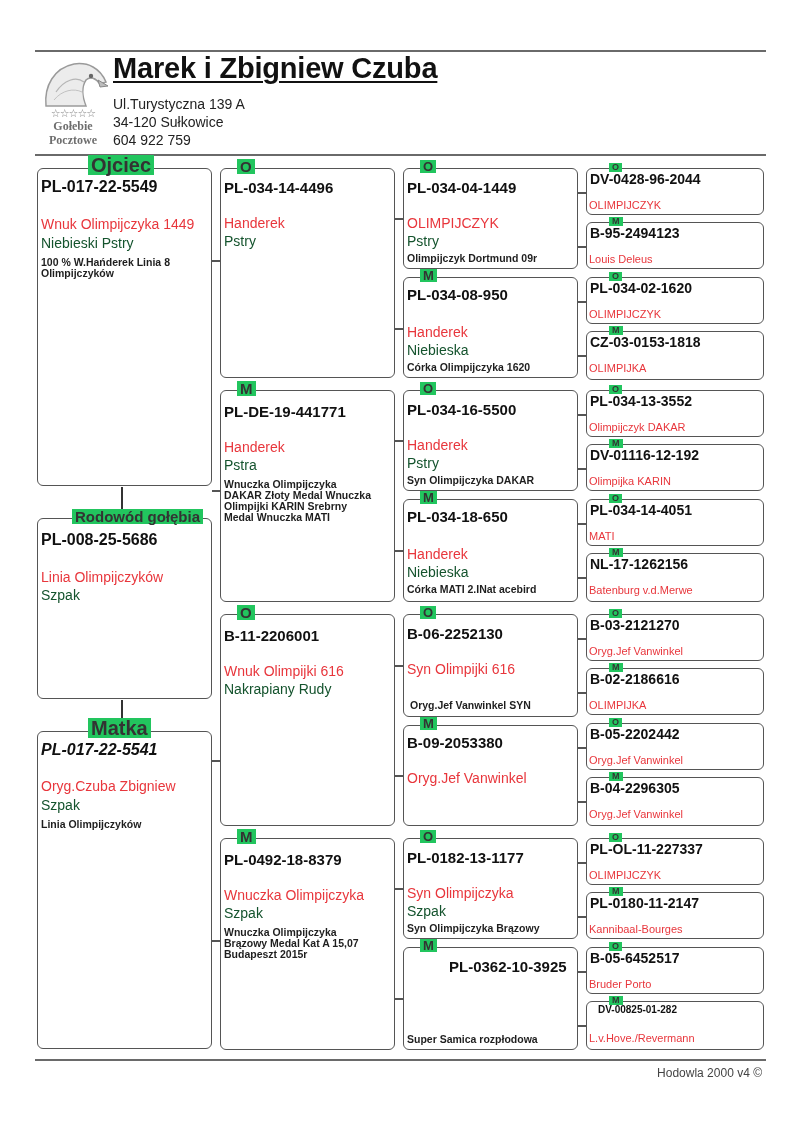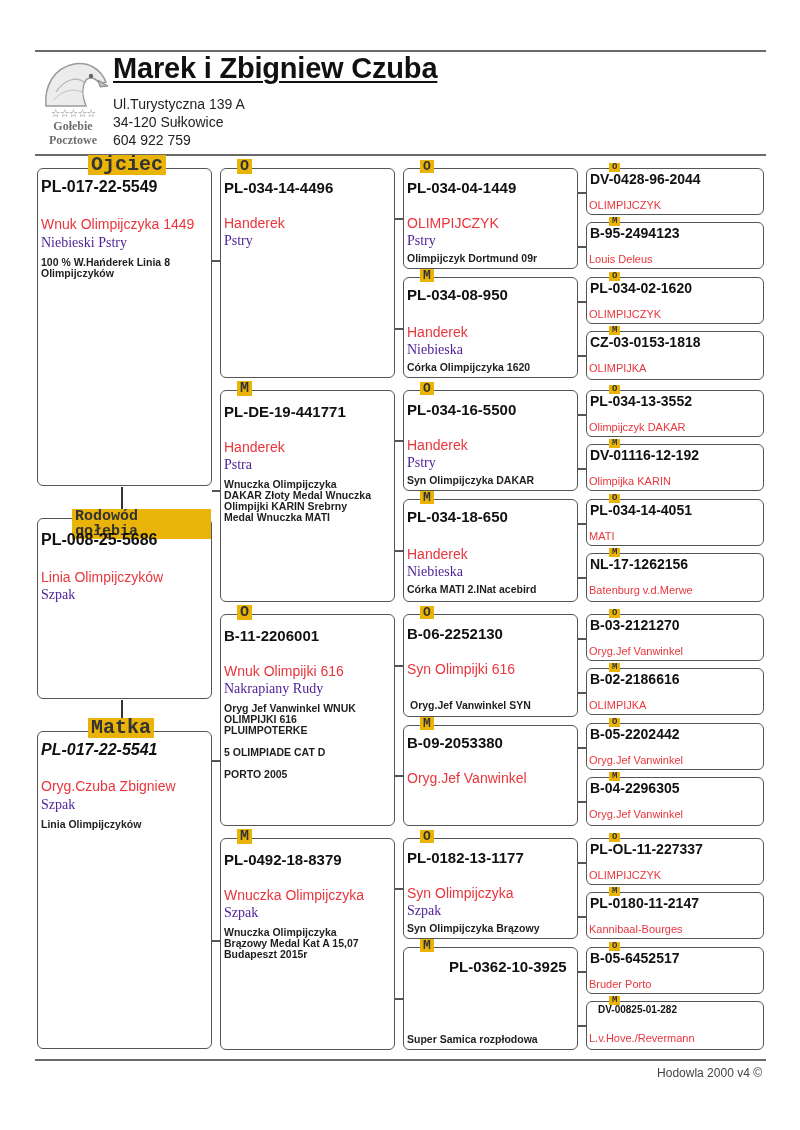--- a/index.html
+++ b/index.html
@@ -11,29 +11,29 @@
   .logo { position: absolute; left: 36px; top: 56px; width: 74px; height: 92px; }
   .logo-stars { position: absolute; left: 0; top: 51px; width: 74px; text-align: center; font-size: 11px; color: #8a8a8a; letter-spacing: -1px; font-family: "DejaVu Sans", sans-serif; }
   .logo-t1, .logo-t2 { position: absolute; left: 0; width: 74px; text-align: center; font-family: "Liberation Serif", serif; font-weight: bold; color: #6e6e6e; font-size: 12px; }
   .logo-t1 { top: 63px; }
   .logo-t2 { top: 77px; }
 
   .owner-name { position: absolute; left: 113px; top: 52px; font-size: 29px; font-weight: bold; color: #111; text-decoration: underline; text-decoration-thickness: 2px; text-underline-offset: 3px; letter-spacing: -0.2px; }
   .owner-line { position: absolute; left: 113px; font-size: 14px; color: #222; }
 
   .box { position: absolute; border: 1.5px solid #555; border-radius: 6px; background: #fff; }
-  .legend { position: absolute; top: -11px; background: #eab308; padding: 0 3px; font-family: Liberation Mono, monospace; font-weight: bold; color: #333; line-height: 1; }
+  .legend { position: absolute; top: -11px; background: #22c55e; padding: 0 3px; font-family: Liberation Sans, sans-serif; font-weight: bold; color: #333; line-height: 1; }
   .lg-big { font-size: 20px; top: -14px; }
   .lg-mid { font-size: 15px; top: -10px; }
   .lg-sm { font-size: 13px; top: -9px; }
   .lg-xs { font-size: 9px; top: -6px; }
 
   .ring { font-weight: bold; color: #111; white-space: nowrap; }
   .red { color: #e8363c; }
-  .blue { color: #4c1d95; font-family: Liberation Serif, serif; }
+  .blue { color: #14532d; }
   .note { font-weight: bold; font-size: 10.5px; color: #1e1e1e; line-height: 11px; }
 
   .vline { position: absolute; width: 2px; background: #333; }
   .hline { position: absolute; height: 1.5px; background: #555; }
 
   .footer { position: absolute; right: 38px; top: 1066px; font-size: 12px; color: #444; }
 </style>
 </head>
 <body>
 
@@ -109,29 +109,20 @@
     <div>Olimpijki KARIN  Srebrny</div>
     <div>Medal Wnuczka MATI</div>
   </div>
 </div>
 
 <div class="box" style="left:220px; top:614px; width:175px; height:212px;">
   <span class="legend lg-mid" style="left:16px;">O</span>
   <div class="ring" style="position:absolute; left:3px; top:12px; font-size:15px;">B-11-2206001</div>
   <div class="red" style="position:absolute; left:3px; top:48px; font-size:14px;">Wnuk Olimpijki 616</div>
   <div class="blue" style="position:absolute; left:3px; top:66px; font-size:14px;">Nakrapiany Rudy</div>
-  <div class="note" style="position:absolute; left:3px; top:88px;">
-    <div> Oryg Jef  Vanwinkel WNUK</div>
-    <div>OLIMPIJKI 616</div>
-    <div>PLUIMPOTERKE</div>
-    <div style="height:11px;"></div>
-    <div>5 OLIMPIADE CAT D</div>
-    <div style="height:11px;"></div>
-    <div>PORTO 2005</div>
-  </div>
 </div>
 
 <div class="box" style="left:220px; top:838px; width:175px; height:212px;">
   <span class="legend lg-mid" style="left:16px;">M</span>
   <div class="ring" style="position:absolute; left:3px; top:12px; font-size:15px;">PL-0492-18-8379</div>
   <div class="red" style="position:absolute; left:3px; top:48px; font-size:14px;">Wnuczka Olimpijczyka</div>
   <div class="blue" style="position:absolute; left:3px; top:66px; font-size:14px;">Szpak</div>
   <div class="note" style="position:absolute; left:3px; top:88px;">
     <div>Wnuczka Olimpijczyka</div>
     <div>Brązowy Medal Kat A 15,07</div>

